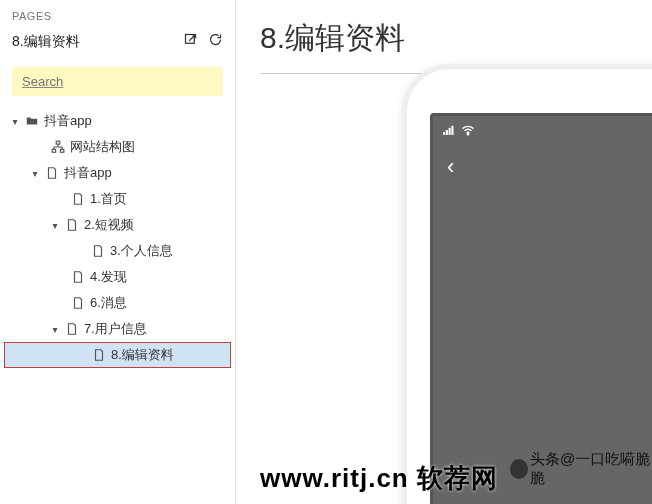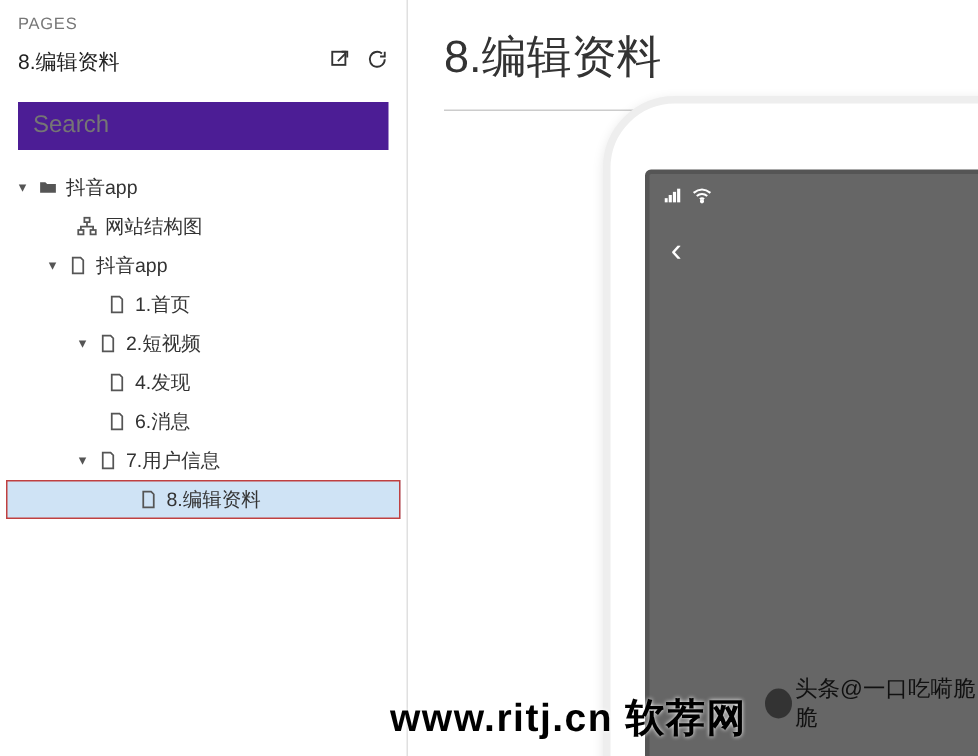--- a/index.html
+++ b/index.html
@@ -1,25 +1,25 @@
 <!DOCTYPE html>
 <html><head>
   <meta charset="utf-8">
   <style>
     * { margin: 0; padding: 0; box-sizing: border-box; font-family: -apple-system, "Segoe UI", Arial, sans-serif; }
     body { width: 652px; height: 504px; background: #fff; display: flex; overflow: hidden; position: relative; }
-    .sidebar { width: 272px; border-right: 1px solid #e0e0e0; display: flex; flex-direction: column; }
+    .sidebar { width: 236px; border-right: 1px solid #e0e0e0; display: flex; flex-direction: column; }
     .pages-header { padding: 10px 12px 4px; }
     .pages-label { font-size: 11px; color: #777; letter-spacing: 0.5px; }
     .current-page { display: flex; align-items: center; justify-content: space-between; padding: 6px 12px 8px; }
     .current-page-name { font-size: 14px; color: #222; }
     .page-actions { display: flex; gap: 10px; }
     .page-actions svg { width: 15px; height: 15px; }
     .search-box { margin: 8px 12px 12px; }
-    .search-box input { width: 100%; background: #4c1d95; border: none; padding: 7px 10px; font-size: 16px; color: #888; outline: none; }
+    .search-box input { width: 100%; background: #fef9c3; border: none; padding: 7px 10px; font-size: 13px; color: #888; outline: none; text-decoration: underline; }
     .tree { padding: 0 4px; overflow-y: auto; flex: 1; font-size: 13px; color: #333; }
     .tree-item { display: flex; align-items: center; height: 26px; cursor: pointer; white-space: nowrap; }
     .tree-item.selected { background: #cfe3f5; border: 1px solid #c04040; }
     .caret { width: 10px; display: inline-flex; justify-content: center; color: #555; font-size: 10px; }
     .item-icon { width: 16px; height: 16px; margin: 0 4px; display: inline-flex; align-items: center; justify-content: center; }
     .item-icon svg { width: 14px; height: 14px; }
     .main { flex: 1; position: relative; padding: 18px 24px; }
     .main-title { font-size: 30px; color: #333; font-weight: 400; }
     .hr { border: none; border-top: 1px solid #ccc; margin-top: 14px; }
     .phone { position: absolute; right: -90px; bottom: -60px; width: 340px; height: 500px; border-radius: 48px; background: #fff; border: 5px solid #eee; box-shadow: 0 2px 8px rgba(0,0,0,0.1); display: flex; align-items: center; justify-content: center; }
@@ -98,20 +98,28 @@
     </div>
     <div class="tree-item" style="padding-left:46px">
       <span class="caret">▾</span>
       <span class="item-icon">
           <svg viewBox="0 0 24 24" fill="none" stroke="#555" stroke-width="2">
             <path d="M6 3h9l3 3v15H6z"></path>
           </svg>
         </span>
       <span>2.短视频</span>
     </div>
+    <div class="tree-item" style="padding-left:82px">
+      <span class="item-icon">
+          <svg viewBox="0 0 24 24" fill="none" stroke="#555" stroke-width="2">
+            <path d="M6 3h9l3 3v15H6z"></path>
+          </svg>
+        </span>
+      <span>3.个人信息</span>
+    </div>
     <div class="tree-item" style="padding-left:62px">
       <span class="item-icon">
           <svg viewBox="0 0 24 24" fill="none" stroke="#555" stroke-width="2">
             <path d="M6 3h9l3 3v15H6z"></path>
           </svg>
         </span>
       <span>4.发现</span>
     </div>
     <div class="tree-item" style="padding-left:62px">
       <span class="item-icon">

